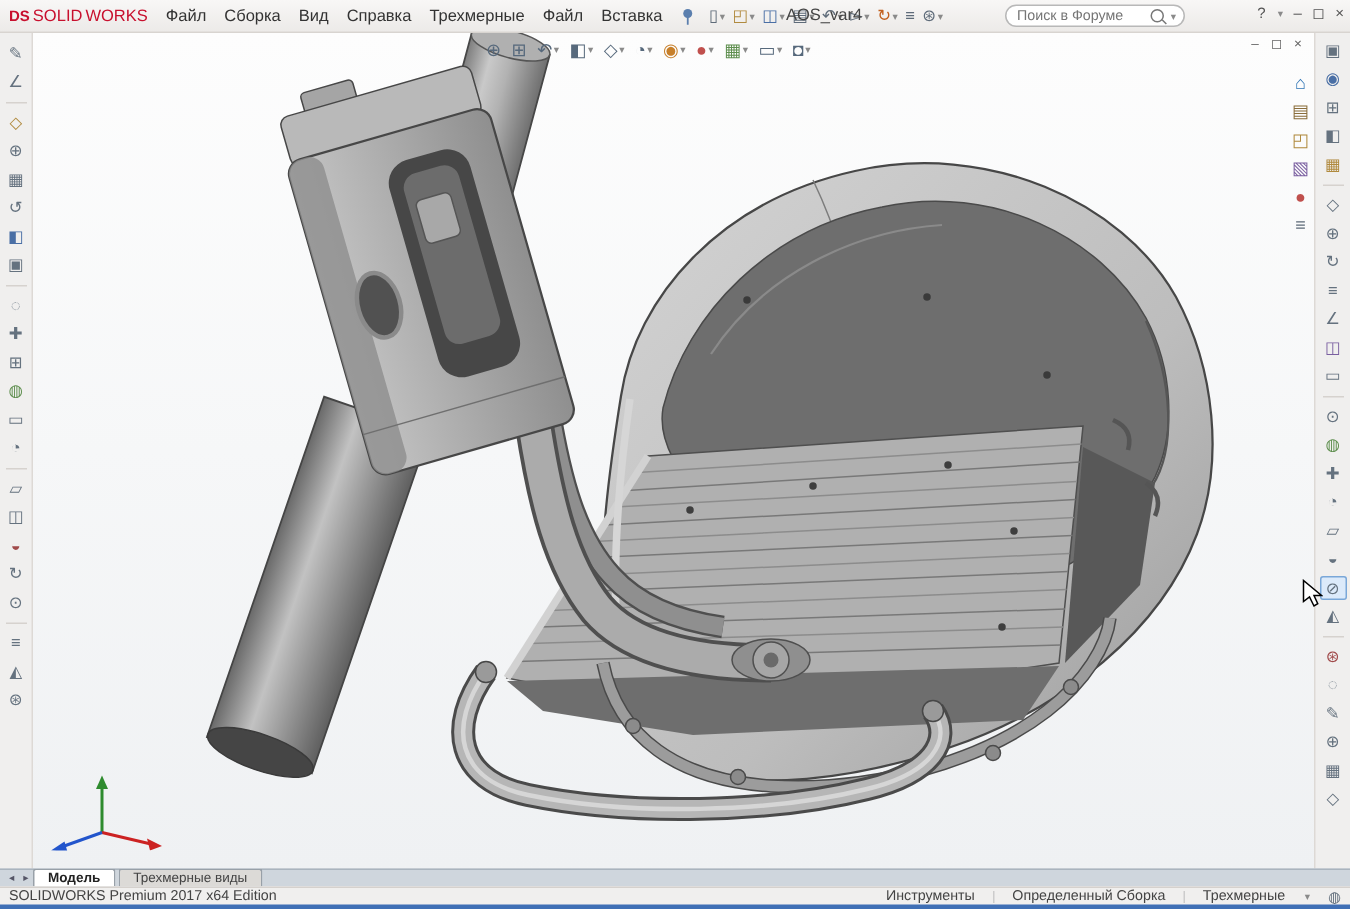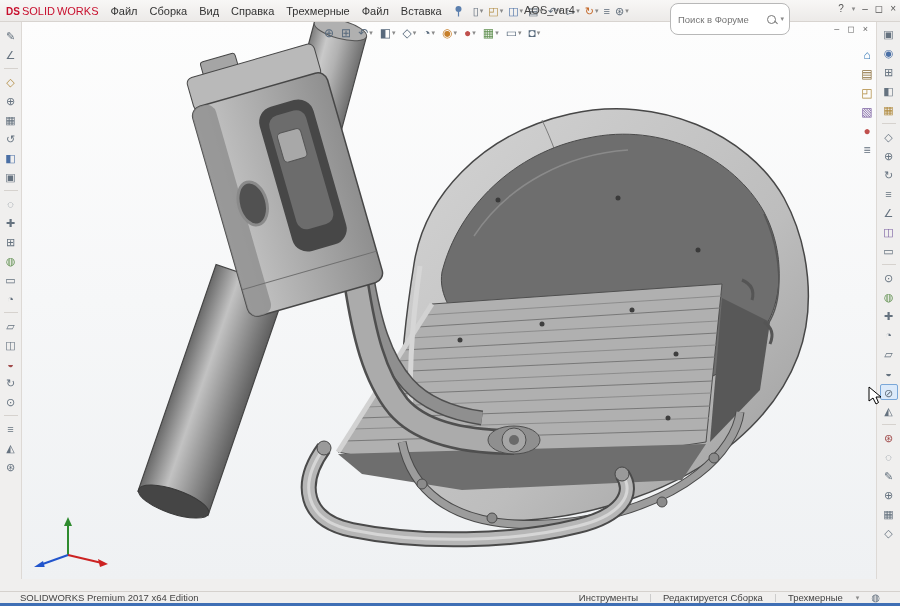--- a/index.html
+++ b/index.html
@@ -16,21 +16,21 @@
   .mi{font-size:11px;color:#333;padding:2px 6px;cursor:default;white-space:nowrap}
   .pin{margin:0 5px;display:inline-flex}
   .qat{display:flex;align-items:center;gap:1px;margin-left:2px}
   .btn{display:flex;align-items:center;height:18px;padding:0 2px;border-radius:2px}
   .qi{font-size:11px;color:#5e6b79;line-height:18px}
   .qat .btn:nth-child(2) .qi{color:#b08a3e}
   .qat .btn:nth-child(3) .qi{color:#4a6fa5}
   .qat .btn:nth-child(7) .qi{color:#c2611f}
   .chev{font-size:7px;color:#8a8a8a;margin-left:1px}
   .doc-title{position:absolute;left:524px;top:4px;font-size:11px;color:#444}
-  .search{position:absolute;right:110px;top:3px;width:120px;height:32px;border:1px solid #b8b8b8;border-radius:8px;
+  .search{position:absolute;right:110px;top:3px;width:120px;height:15px;border:1px solid #b8b8b8;border-radius:8px;
     background:#fff;display:flex;align-items:center;padding:0 5px;gap:3px;box-sizing:border-box}
   .search input{border:none;outline:none;flex:1;font-size:9.5px;color:#666;background:transparent;font-family:inherit;min-width:0}
   .mag{width:7px;height:7px;border:1.4px solid #777;border-radius:50%;position:relative;flex:none}
   .mag::after{content:"";position:absolute;width:4px;height:1.4px;background:#777;transform:rotate(45deg);right:-3px;bottom:-1px}
   .winbtns{position:absolute;right:4px;top:3px;display:flex;align-items:center;gap:7px;font-size:10px;color:#555}
 
   
   .bodyrow{position:absolute;top:22px;left:0;right:0;bottom:27px;display:flex}
   .ltb{width:22px;background:#f0efee;border-right:1px solid #ddd9d5;display:flex;flex-direction:column;align-items:center;
     padding-top:6px;gap:3px;box-sizing:border-box}
@@ -66,21 +66,21 @@
   .cursor{position:absolute;z-index:50;left:846px;top:364px}
 
   
   .tabbar{position:absolute;left:0;right:0;bottom:15px;height:12px;background:#cfd6dd;border-top:1px solid #aab4be;
     display:flex;align-items:flex-end;padding-left:3px;box-sizing:border-box;z-index:10}
   .tnav{font-size:7px;color:#556;padding:0 3px;line-height:11px}
   .tab{font-size:9px;padding:0 9px;height:11px;line-height:11px;border:1px solid #98a0a8;border-bottom:none;
     background:#dcdad7;color:#444;border-radius:2px 2px 0 0;margin-right:2px;white-space:nowrap}
   .tab.active{background:#fff;font-weight:bold;color:#222}
   .statusbar{position:absolute;left:0;right:0;bottom:3px;height:12px;background:#f0efee;border-top:1px solid #d5d1cd;
-    display:flex;align-items:center;font-size:9.5px;color:#444;padding:0 20px;gap:12px;box-sizing:border-box;z-index:10}
+    display:flex;align-items:center;font-size:9.5px;color:#444;padding:0 6px;gap:12px;box-sizing:border-box;z-index:10}
   .sb-left{margin-right:auto}
   .sb-sep{width:1px;height:8px;background:#ccc}
   .globe{color:#5e6b79;font-size:10px}
   .bluestrip{position:absolute;left:0;right:0;bottom:0;height:3px;background:#3f6fb5;z-index:10}
 </style>
 </head>
 <body>
 
 <div class="win">
 
@@ -404,25 +404,31 @@
       <span class="ti">⊕</span>
       <span class="ti">▦</span>
       <span class="ti">◇</span>
     </div>
   </div>
 
   <svg class="cursor" width="14" height="20" style="left:868px;top:386px;position:absolute;">
     <polygon points="1,1 1,15 5,12 8,18 10.5,16.5 8,11 13,11" fill="#fff" stroke="#000" stroke-width="1"></polygon>
   </svg>
 
+  <div class="tabbar">
+    <span class="tnav">◂</span>
+    <span class="tnav">▸</span>
+    <span class="tab active">Модель</span>
+    <span class="tab">Трехмерные виды</span>
+  </div>
 
   <div class="statusbar">
     <span class="sb-left">SOLIDWORKS Premium 2017 x64 Edition</span>
     <span>Инструменты</span>
     <i class="sb-sep"></i>
-    <span>Редактируется Сборка</span>
+    <span>Определенный Сборка</span>
     <i class="sb-sep"></i>
     <span>Трехмерные</span>
     <span class="chev">▾</span>
     <span class="globe">◍</span>
   </div>
   <div class="bluestrip"></div>
 </div>
 
 </body></html>

